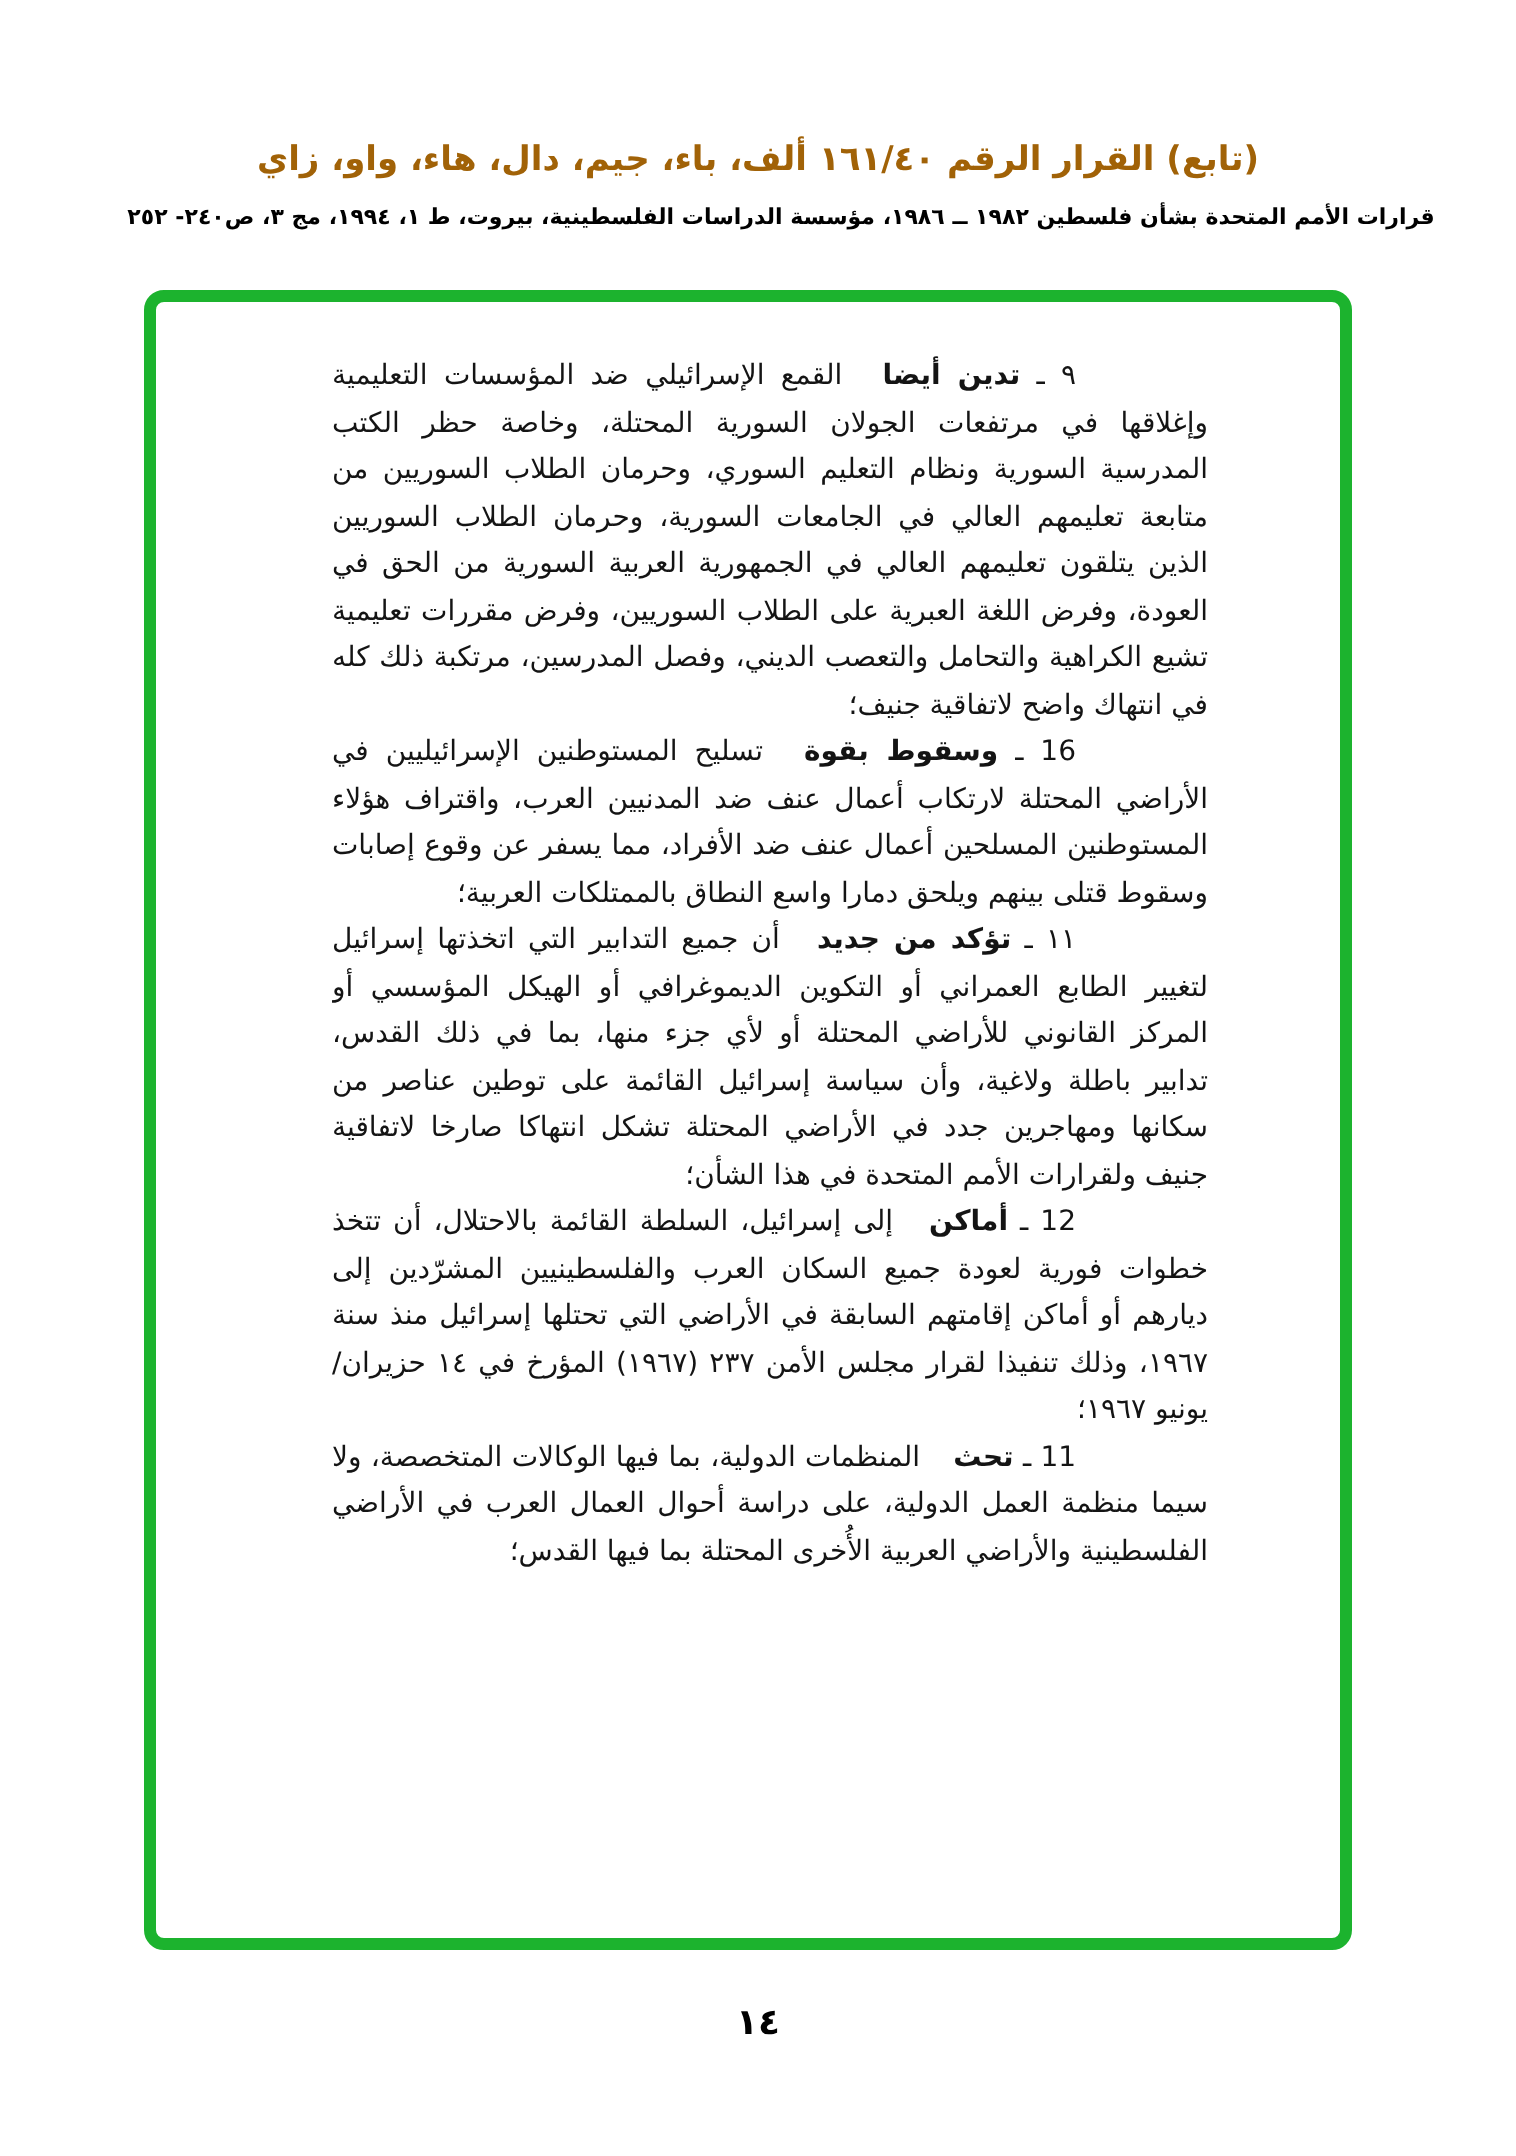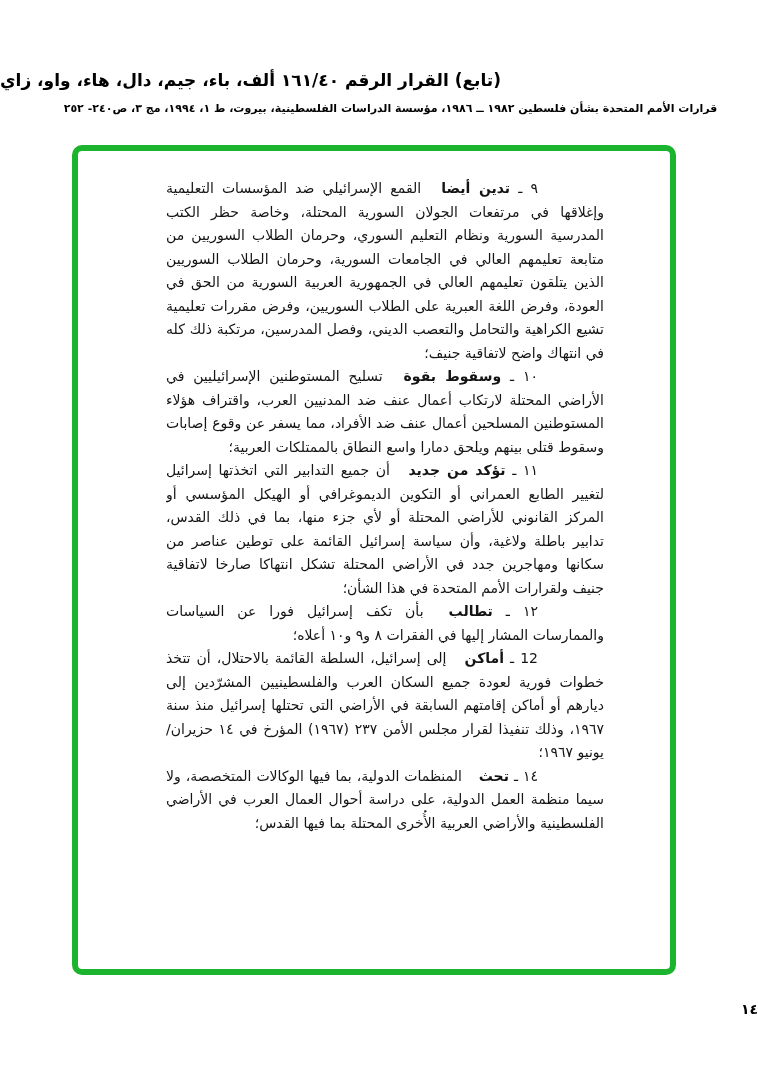--- a/index.html
+++ b/index.html
@@ -13,25 +13,25 @@
     height: 1078px;
     overflow: hidden;
     font-family: "DejaVu Sans", sans-serif;
     color: #1a1a1a;
   }
   .header-title {
     position: absolute;
     top: 70px;
     left: 0;
     right: 0;
-    text-align: left;
+    text-align: center;
     direction: rtl;
     font-size: 17px;
     font-weight: bold;
-    color: #000000;
+    color: #a16207;
     letter-spacing: 0;
   }
   .header-source {
     position: absolute;
     top: 102px;
     left: 0;
     right: 0;
     text-align: center;
     direction: rtl;
     font-size: 11px;
@@ -70,45 +70,44 @@
   }
   .verb {
     font-weight: bold;
     padding-left: 12px;
   }
   .page-number {
     position: absolute;
     top: 1001px;
     left: 0;
     right: 0;
-    text-align: right;
+    text-align: center;
     direction: rtl;
-    font-size: 14px;
+    font-size: 18px;
     font-weight: bold;
     color: #000000;
   }
 </style>
 </head>
 <body>
 
 <div class="header-title">(تابع) القرار الرقم ١٦١/٤٠ ألف، باء، جيم، دال، هاء، واو، زاي</div>
 
 <div class="header-source">قرارات الأمم المتحدة بشأن فلسطين ١٩٨٢ ــ ١٩٨٦، مؤسسة الدراسات الفلسطينية، بيروت، ط ١، ١٩٩٤، مج ٣، ص٢٤٠- ٢٥٢</div>
 
 <div class="doc-frame"></div>
 
 <div class="doc-content">
 
   <p><span>٩ ـ</span> <span class="verb">تدين أيضا</span> <span>القمع الإسرائيلي ضد المؤسسات التعليمية وإغلاقها في مرتفعات الجولان السورية المحتلة، وخاصة حظر الكتب المدرسية السورية ونظام التعليم السوري، وحرمان الطلاب السوريين من متابعة تعليمهم العالي في الجامعات السورية، وحرمان الطلاب السوريين الذين يتلقون تعليمهم العالي في الجمهورية العربية السورية من الحق في العودة، وفرض اللغة العبرية على الطلاب السوريين، وفرض مقررات تعليمية تشيع الكراهية والتحامل والتعصب الديني، وفصل المدرسين، مرتكبة ذلك كله في انتهاك واضح لاتفاقية جنيف؛</span></p>
 
-  <p><span>١٠ ـ</span> <span class="verb">وسقوط بقوة</span> <span>تسليح المستوطنين الإسرائيليين في الأراضي المحتلة لارتكاب أعمال عنف ضد المدنيين العرب، واقتراف هؤلاء المستوطنين المسلحين أعمال عنف ضد الأفراد، مما يسفر عن وقوع إصابات وسقوط قتلى بينهم ويلحق دمارا واسع النطاق بالممتلكات العربية؛</span></p>
+  <p><span>16 ـ</span> <span class="verb">وسقوط بقوة</span> <span>تسليح المستوطنين الإسرائيليين في الأراضي المحتلة لارتكاب أعمال عنف ضد المدنيين العرب، واقتراف هؤلاء المستوطنين المسلحين أعمال عنف ضد الأفراد، مما يسفر عن وقوع إصابات وسقوط قتلى بينهم ويلحق دمارا واسع النطاق بالممتلكات العربية؛</span></p>
 
   <p><span>١١ ـ</span> <span class="verb">تؤكد من جديد</span> <span>أن جميع التدابير التي اتخذتها إسرائيل لتغيير الطابع العمراني أو التكوين الديموغرافي أو الهيكل المؤسسي أو المركز القانوني للأراضي المحتلة أو لأي جزء منها، بما في ذلك القدس، تدابير باطلة ولاغية، وأن سياسة إسرائيل القائمة على توطين عناصر من سكانها ومهاجرين جدد في الأراضي المحتلة تشكل انتهاكا صارخا لاتفاقية جنيف ولقرارات الأمم المتحدة في هذا الشأن؛</span></p>
 
-  <p><span>١٢ ـ</span> <span class="verb">تطالب</span> <span>بأن تكف إسرائيل فورا عن السياسات والممارسات المشار إليها في الفقرات ٨ و٩ و١٠ أعلاه؛</span></p>
 
   <p><span>12 ـ</span> <span class="verb">أماكن</span> <span>إلى إسرائيل، السلطة القائمة بالاحتلال، أن تتخذ خطوات فورية لعودة جميع السكان العرب والفلسطينيين المشرّدين إلى ديارهم أو أماكن إقامتهم السابقة في الأراضي التي تحتلها إسرائيل منذ سنة ١٩٦٧، وذلك تنفيذا لقرار مجلس الأمن ٢٣٧ (١٩٦٧) المؤرخ في ١٤ حزيران/يونيو ١٩٦٧؛</span></p>
 
-  <p><span>١٤ ـ</span> <span class="verb">تحث</span> <span>المنظمات الدولية، بما فيها الوكالات المتخصصة، ولا سيما منظمة العمل الدولية، على دراسة أحوال العمال العرب في الأراضي الفلسطينية والأراضي العربية الأُخرى المحتلة بما فيها القدس؛</span></p>
+  <p><span>11 ـ</span> <span class="verb">تحث</span> <span>المنظمات الدولية، بما فيها الوكالات المتخصصة، ولا سيما منظمة العمل الدولية، على دراسة أحوال العمال العرب في الأراضي الفلسطينية والأراضي العربية الأُخرى المحتلة بما فيها القدس؛</span></p>
 
 </div>
 
 <div class="page-number">١٤</div>
 
 </body></html>

